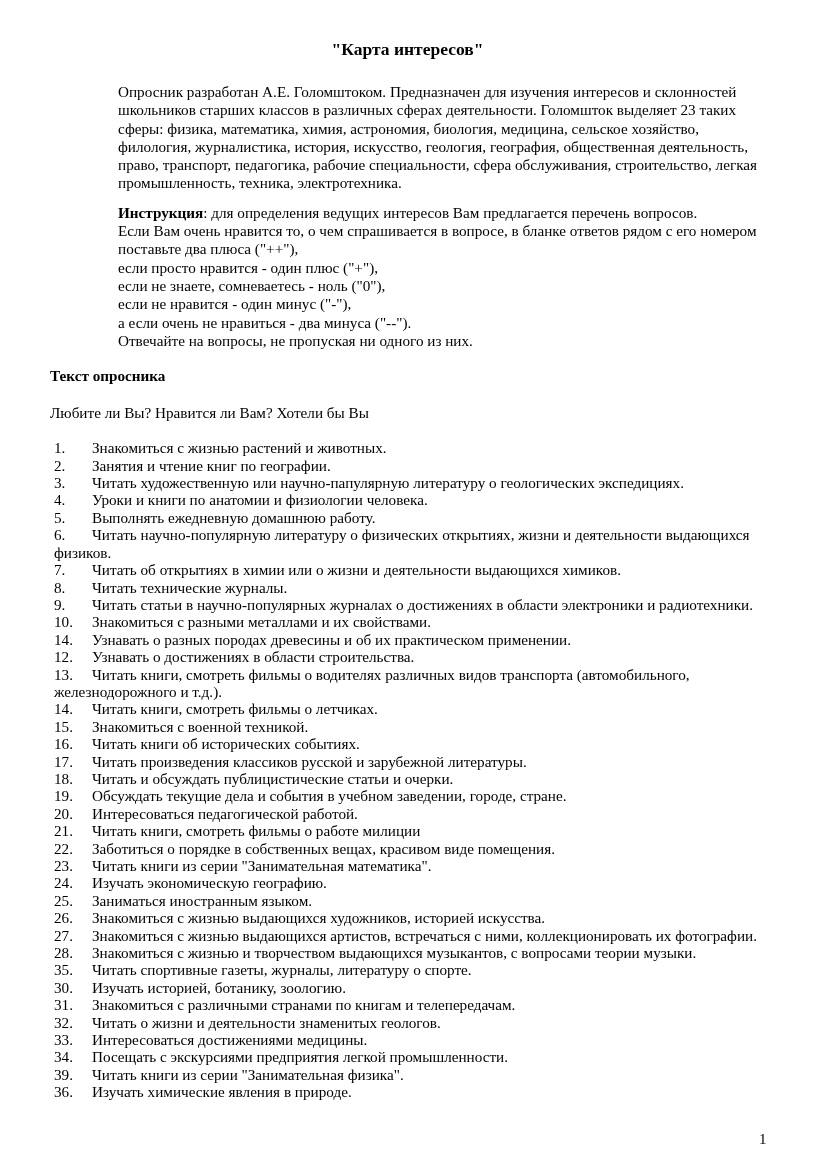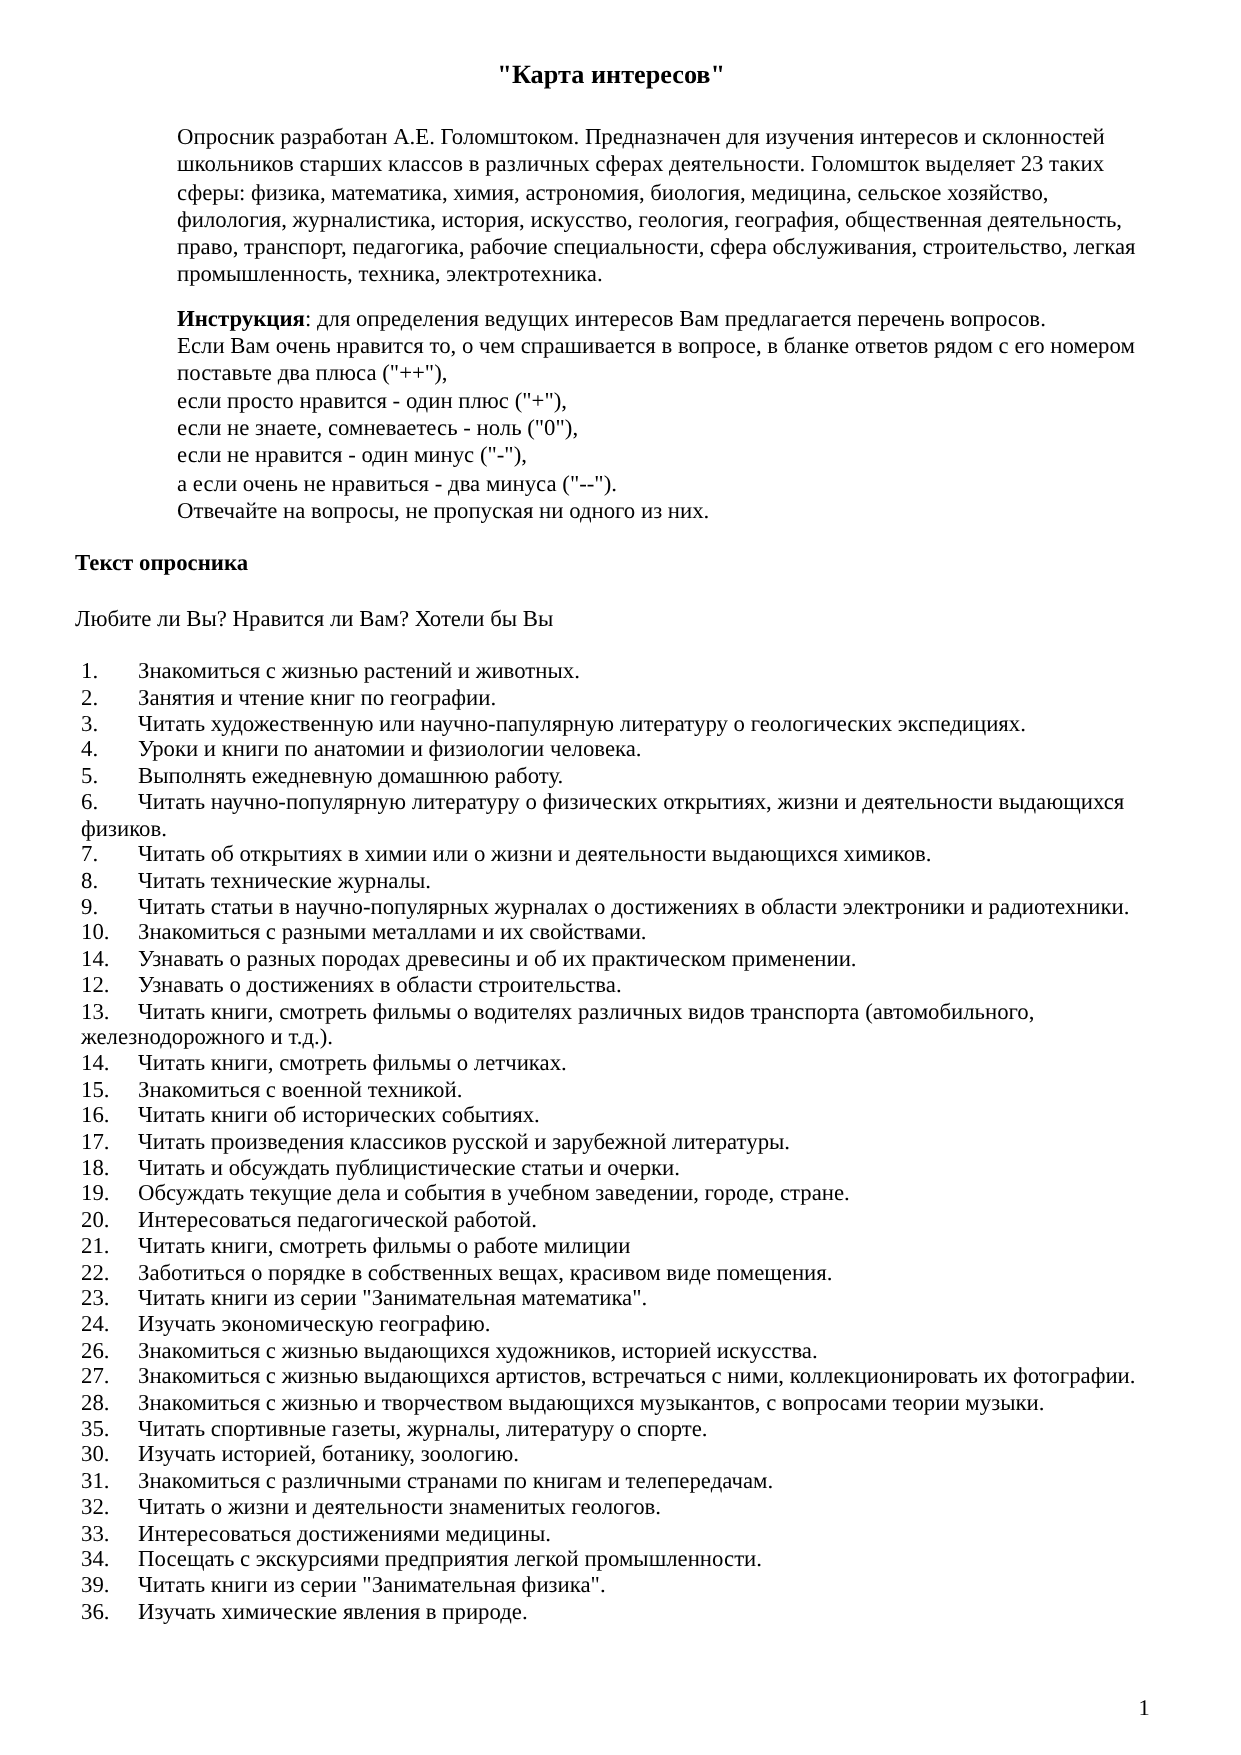--- a/index.html
+++ b/index.html
@@ -114,20 +114,21 @@
       <div class="q-item"><span class="q-num">15.</span><span>Знакомиться с военной техникой.</span></div>
       <div class="q-item"><span class="q-num">16.</span><span>Читать книги об исторических событиях.</span></div>
       <div class="q-item"><span class="q-num">17.</span><span>Читать произведения классиков русской и зарубежной литературы.</span></div>
       <div class="q-item"><span class="q-num">18.</span><span>Читать и обсуждать публицистические статьи и очерки.</span></div>
       <div class="q-item"><span class="q-num">19.</span><span>Обсуждать текущие дела и события в учебном заведении, городе, стране.</span></div>
       <div class="q-item"><span class="q-num">20.</span><span>Интересоваться педагогической работой.</span></div>
       <div class="q-item"><span class="q-num">21.</span><span>Читать книги, смотреть фильмы о работе милиции</span></div>
       <div class="q-item"><span class="q-num">22.</span><span>Заботиться о порядке в собственных вещах, красивом виде помещения.</span></div>
       <div class="q-item"><span class="q-num">23.</span><span>Читать книги из серии "Занимательная математика".</span></div>
       <div class="q-item"><span class="q-num">24.</span><span>Изучать экономическую географию.</span></div>
+      <div class="q-item"><span class="q-num">25.</span><span>Заниматься иностранным языком.</span></div>
       <div class="q-item"><span class="q-num">26.</span><span>Знакомиться с жизнью выдающихся художников, историей искусства.</span></div>
       <div class="q-item"><span class="q-num">27.</span><span>Знакомиться с жизнью выдающихся артистов, встречаться с ними, коллекционировать их фотографии.</span></div>
       <div class="q-item"><span class="q-num">28.</span><span>Знакомиться с жизнью и творчеством выдающихся музыкантов, с вопросами теории музыки.</span></div>
       <div class="q-item"><span class="q-num">35.</span><span>Читать спортивные газеты, журналы, литературу о спорте.</span></div>
       <div class="q-item"><span class="q-num">30.</span><span>Изучать историей, ботанику, зоологию.</span></div>
       <div class="q-item"><span class="q-num">31.</span><span>Знакомиться с различными странами по книгам и телепередачам.</span></div>
       <div class="q-item"><span class="q-num">32.</span><span>Читать о жизни и деятельности знаменитых геологов.</span></div>
       <div class="q-item"><span class="q-num">33.</span><span>Интересоваться достижениями медицины.</span></div>
       <div class="q-item"><span class="q-num">34.</span><span>Посещать с экскурсиями предприятия легкой промышленности.</span></div>
       <div class="q-item"><span class="q-num">39.</span><span>Читать книги из серии "Занимательная физика".</span></div>

